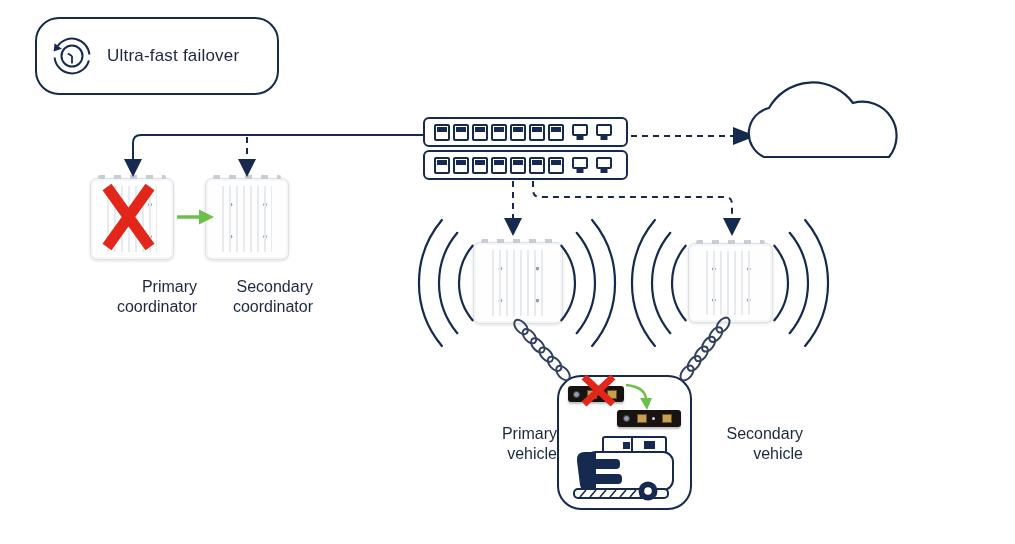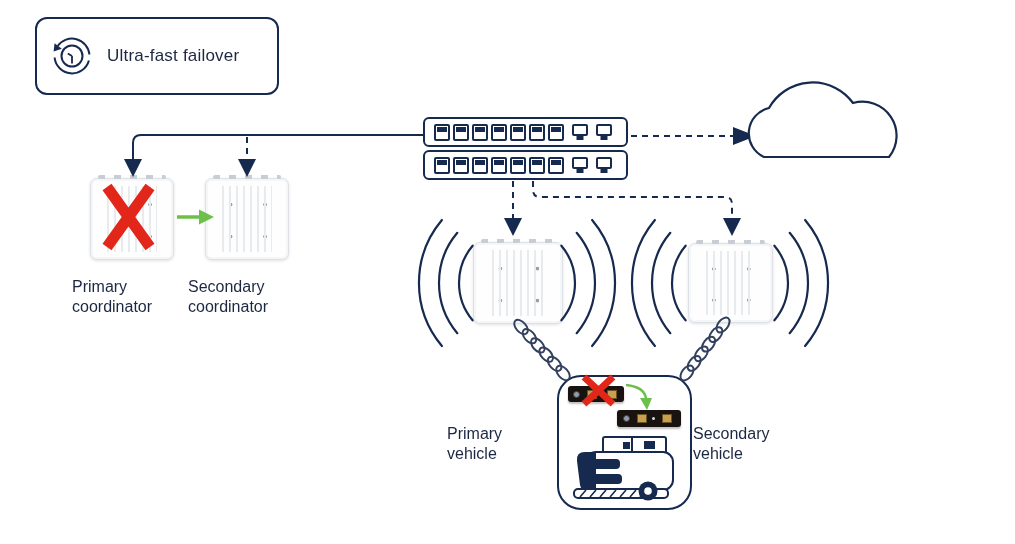--- a/index.html
+++ b/index.html
@@ -8,21 +8,21 @@
     --failure-red:#e3261a;
     --failover-green:#6cc04a;
   }
   *{box-sizing:border-box;margin:0;padding:0;}
   html,body{background:#ffffff;}
   body{font-family:"Liberation Sans", sans-serif;}
   .stage{position:relative;width:1015px;height:544px;background:#fff;overflow:hidden;}
 
   
   .badge{position:absolute;left:35px;top:17px;width:244px;height:78px;
-    border:2px solid var(--line);border-radius:12px;background:#fff;
+    border:2px solid var(--line);border-radius:24px;background:#fff;
     display:flex;align-items:center;}
   .badge-icon{margin-left:13px;width:44px;height:44px;flex:0 0 auto;}
   .badge-label{margin-left:13px;font-size:17px;color:var(--text);letter-spacing:.2px;}
 
   
   .switch{position:absolute;left:423px;width:205px;height:30px;background:#fff;
     border:2px solid var(--line);border-radius:6px;display:flex;align-items:center;
     padding:0 9px;gap:3px;}
   .switch.s1{top:117px;} .switch.s2{top:150px;}
   .port{width:16px;height:17px;border:2px solid var(--line);border-radius:2px;
@@ -59,21 +59,21 @@
     box-shadow:0 2px 2px rgba(0,0,0,.25);}
   .vdev1{left:568px;top:386px;width:56px;height:16px;}
   .vdev2{left:617px;top:410px;width:64px;height:17px;}
   .cport{position:absolute;width:7px;height:7px;border-radius:50%;
     background:#969ca6;border:1px solid #3a3f47;}
   .rport{position:absolute;width:10px;height:9px;background:#c9a052;border:1px solid #6b5420;}
   .vdot{position:absolute;width:3px;height:3px;border-radius:50%;background:#d8d8d8;}
 
   
   .lbl{position:absolute;color:var(--text);font-size:16px;line-height:1.22;
-    text-align:left;white-space:pre-line;}
+    text-align:right;white-space:pre-line;}
   .lbl-coord-primary{left:72px;top:277px;width:125px;}
   .lbl-coord-secondary{left:188px;top:277px;width:125px;}
   .lbl-vehicle-primary{left:447px;top:424px;width:110px;}
   .lbl-vehicle-secondary{left:693px;top:424px;width:110px;}
 
   
   .overlay{position:absolute;left:0;top:0;width:1015px;height:544px;pointer-events:none;}
   .ln{stroke:var(--line);stroke-width:2;fill:none;}
   .lnd{stroke:var(--line);stroke-width:2;fill:none;stroke-dasharray:6 5;}
   .fill-ln{fill:var(--line);stroke:none;}

